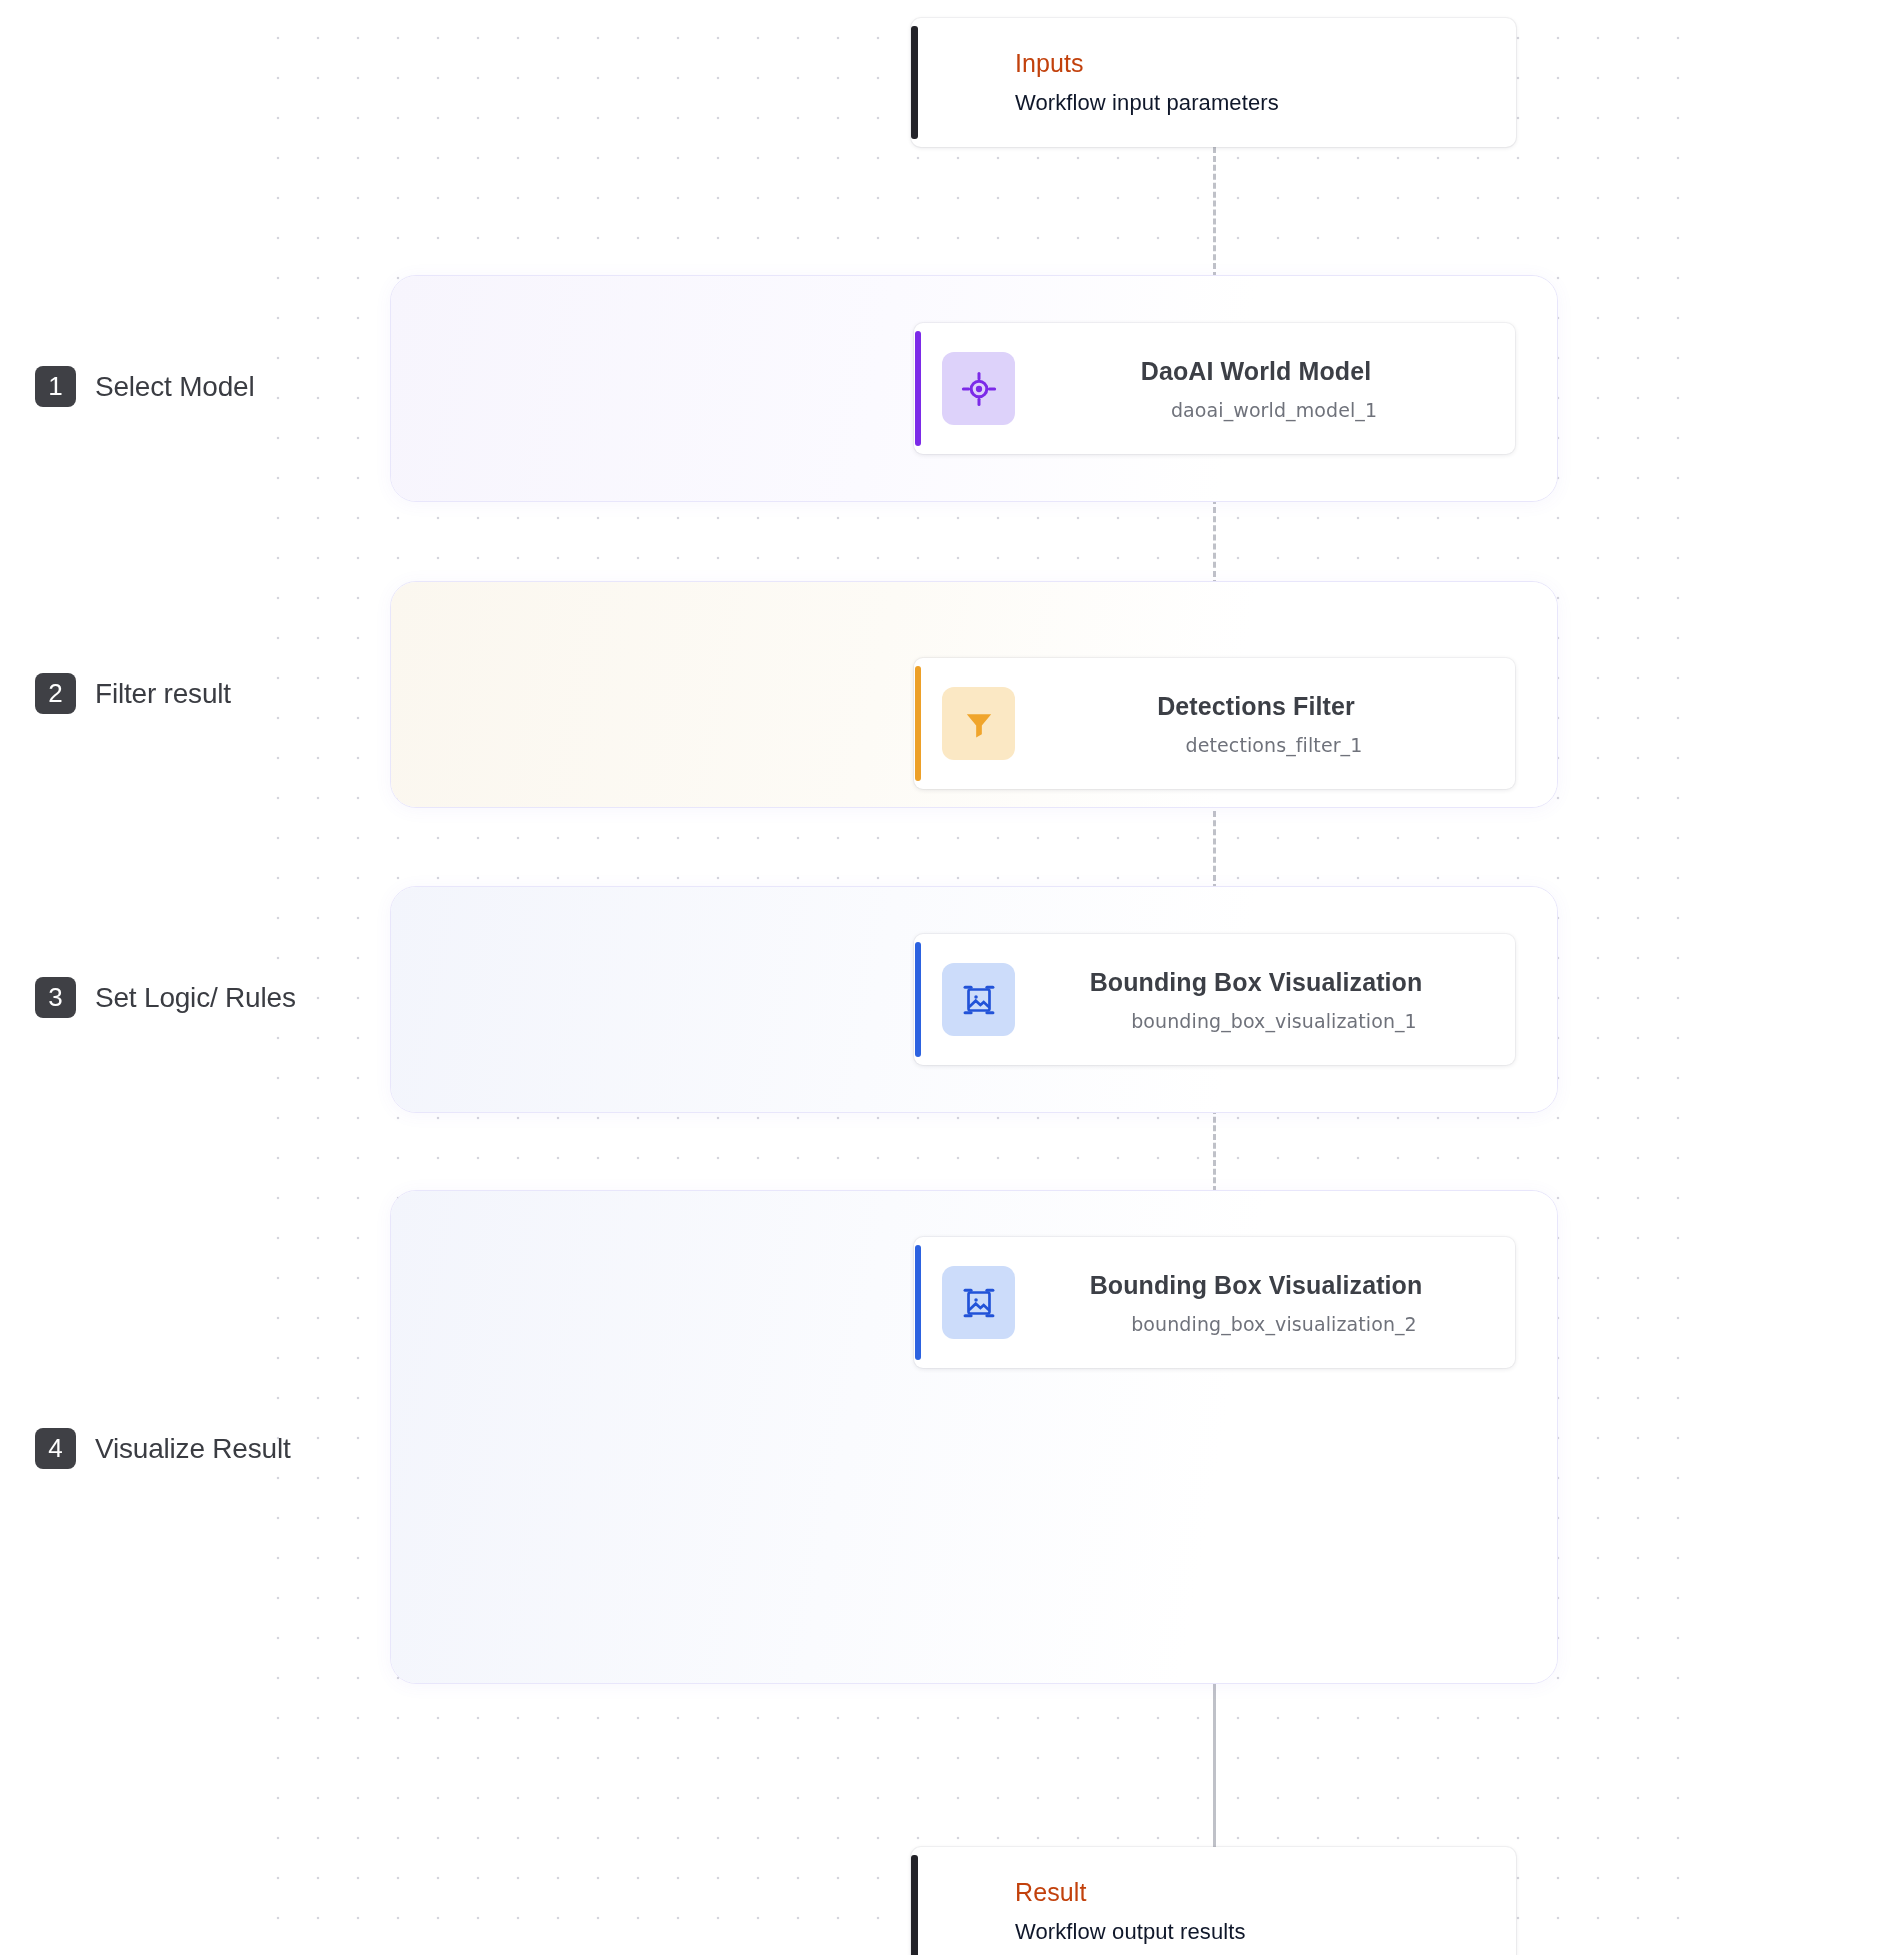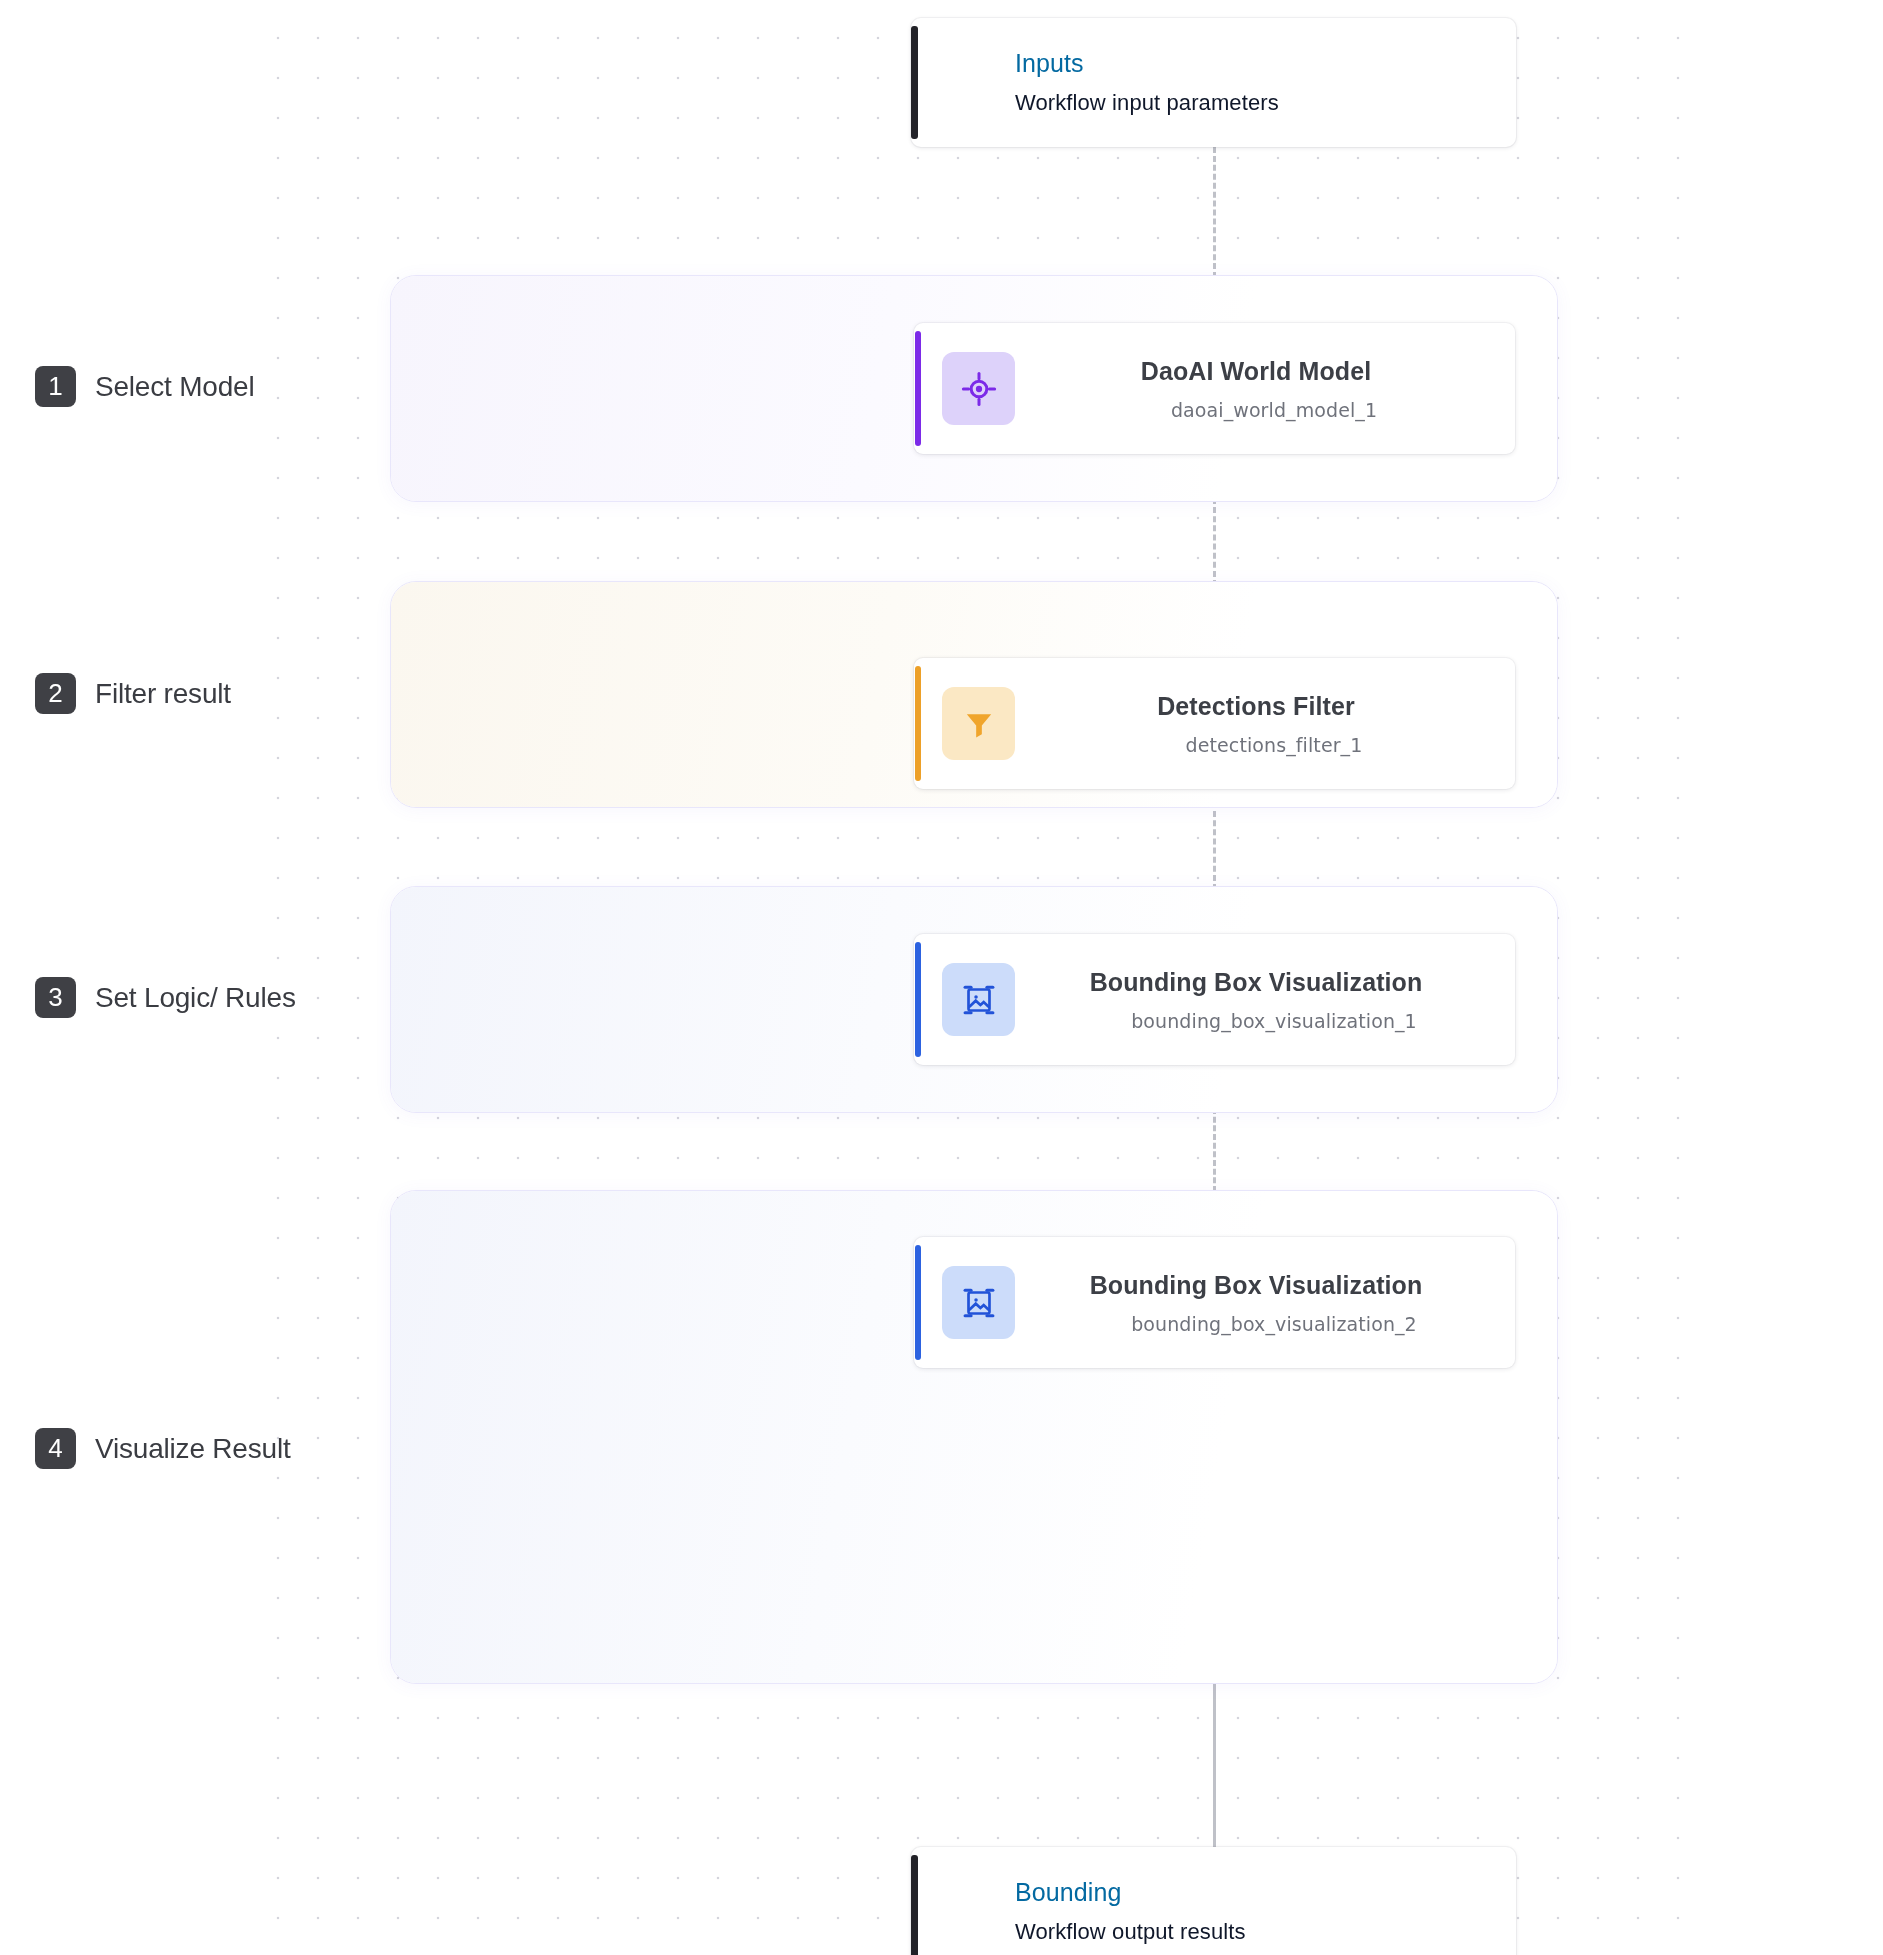--- a/index.html
+++ b/index.html
@@ -64,21 +64,21 @@
     bottom: 8px;
     width: 7px;
     border-radius: 3px;
     background: #222228;
   }
   .terminal-text {
     padding-left: 104px;
   }
   .terminal-title {
     font-size: 25px;
-    color: #0369a1;
+    color: #c2410c;
     letter-spacing: 0.1px;
     margin-bottom: 12px;
   }
   .terminal-sub {
     font-size: 22px;
     color: #0f172a;
     letter-spacing: 0.1px;
   }
 
   
@@ -289,19 +289,19 @@
     </div>
     <div class="node-text">
       <div class="node-title">Bounding Box Visualization</div>
       <div class="node-sub">bounding_box_visualization_2</div>
     </div>
   </div>
 
   <div class="terminal-card" style="left:911px;top:1847px;width:605px;height:129px;">
     <div class="terminal-accent"></div>
     <div class="terminal-text">
-      <div class="terminal-title">Bounding</div>
+      <div class="terminal-title">Result</div>
       <div class="terminal-sub">Workflow output results</div>
     </div>
   </div>
 
 </div>
 
 
 </body></html>

